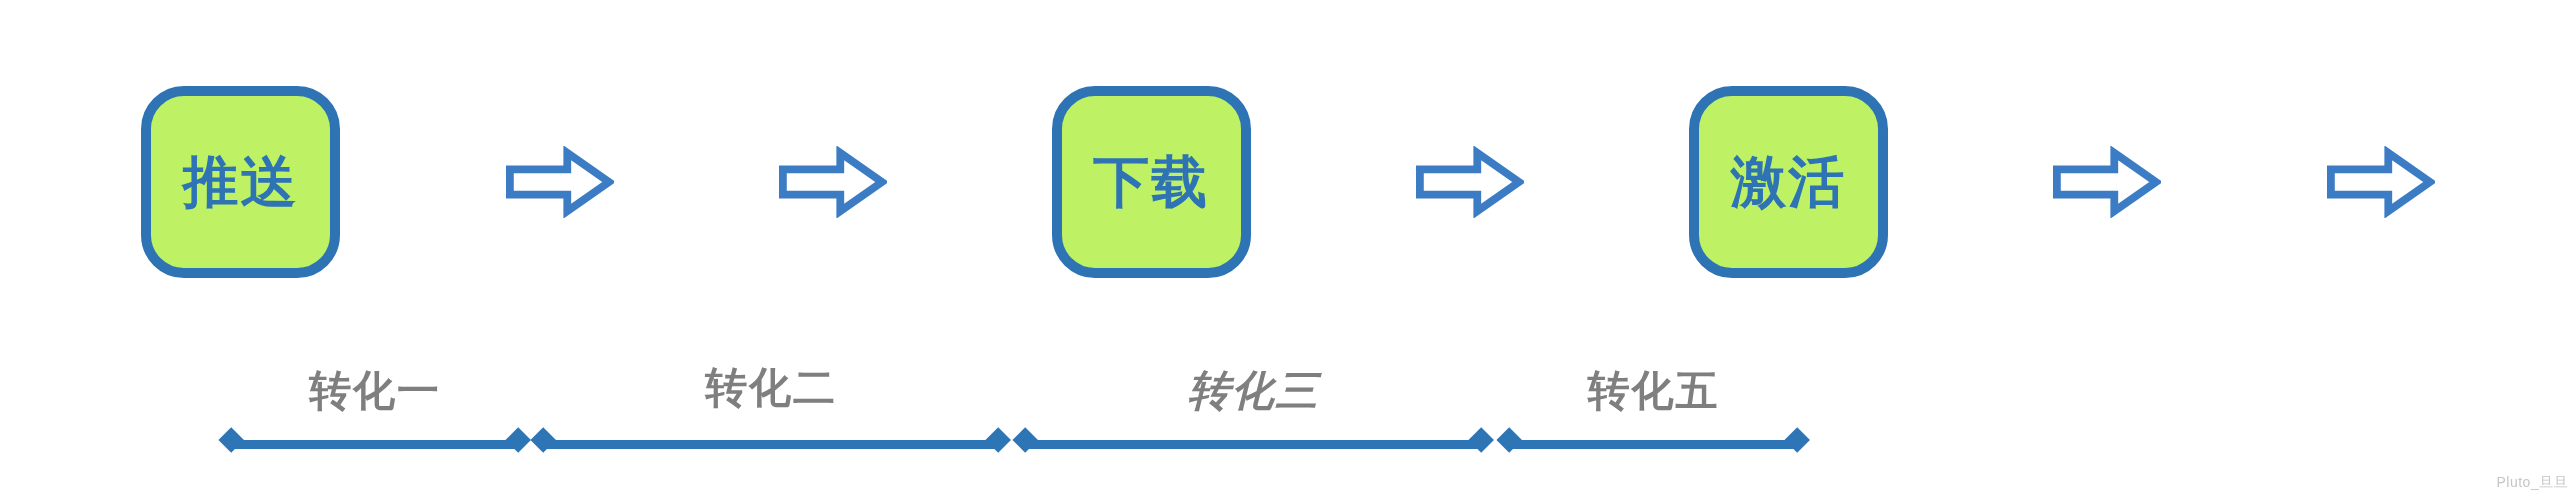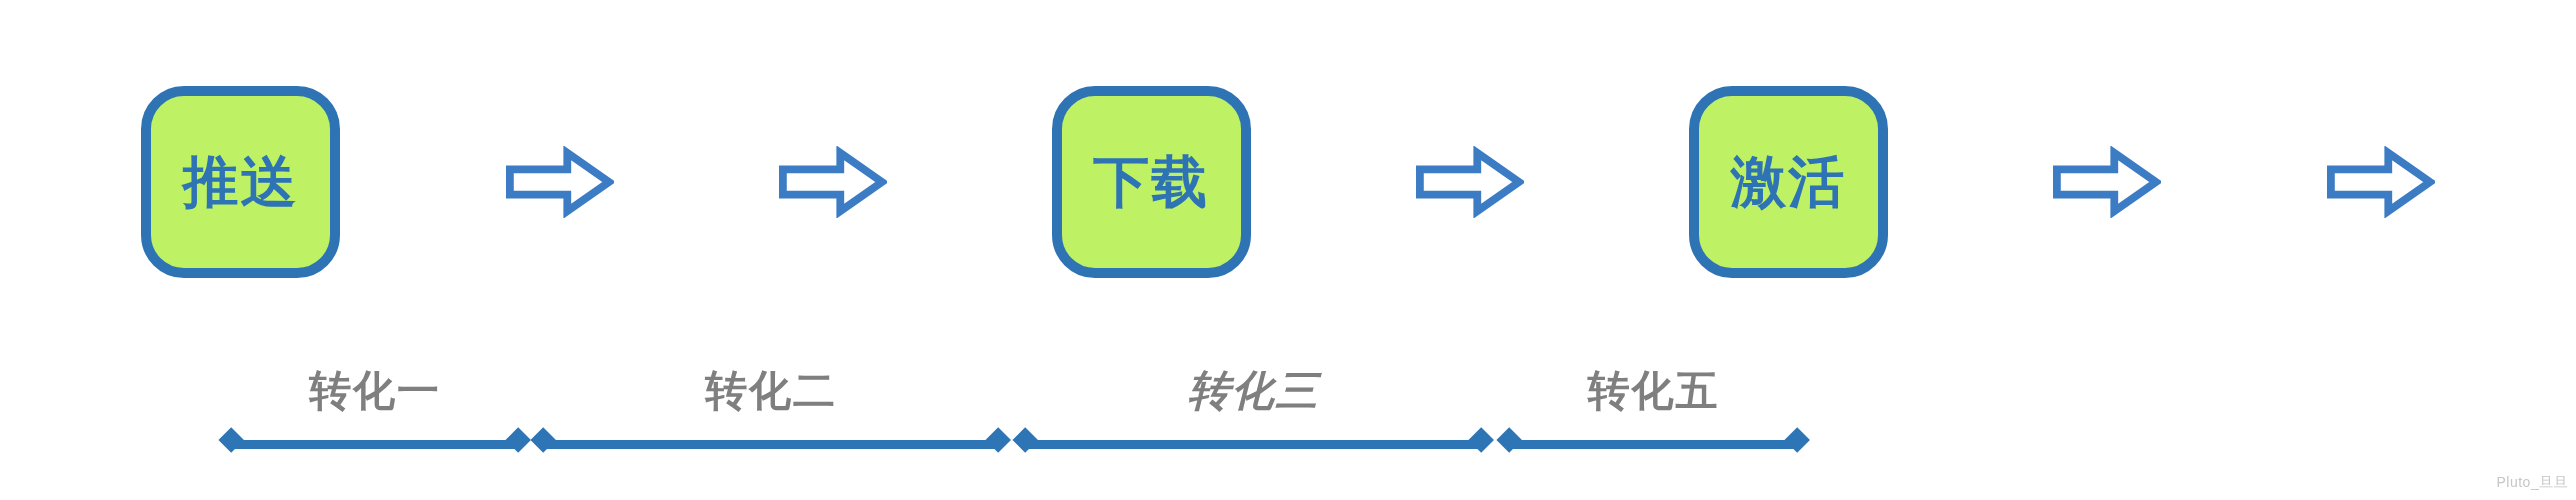--- a/index.html
+++ b/index.html
@@ -48,21 +48,21 @@
   .arrow-svg path{
     fill:#ffffff;
     stroke:var(--arrow-blue);
     stroke-width:8;
     stroke-linejoin:miter;
   }
   
   .track{position:absolute;left:0;top:330px;width:100%;height:107px;}
   .segment{position:absolute;top:0;height:89px;margin-top:40px;}
   .segment:nth-child(1){left:231px;width:288px;}
-  .segment:nth-child(2){left:543px;width:456px;}
+  .segment:nth-child(2){left:543px;width:456px;font-family:Liberation Mono, monospace;}
   .segment:nth-child(3){left:1025px;width:457px;font-style:italic;}
   .segment:nth-child(4){left:1509px;width:289px;}
   .segment:nth-child(5){left:1822px;width:494px;font-family:Liberation Serif, serif;}
   .seg-label{
     position:absolute;top:0;left:0;width:100%;
     text-align:center;
     font-size:42px;font-weight:bold;
     color:var(--label-gray);
     letter-spacing:1.9px;
     line-height:1;

